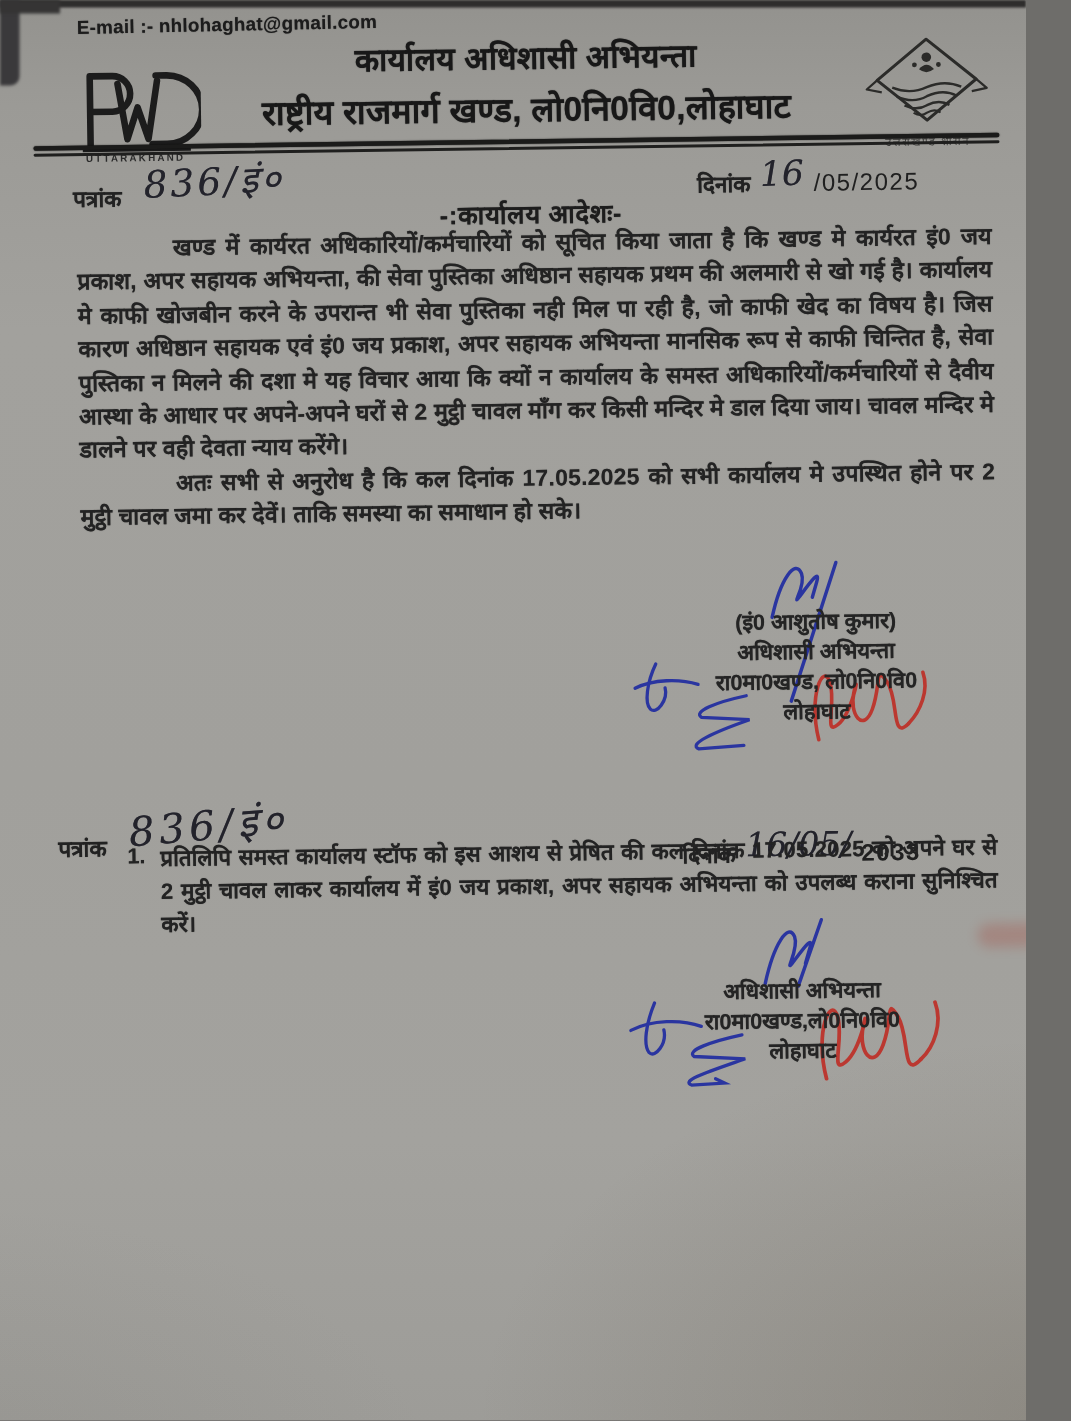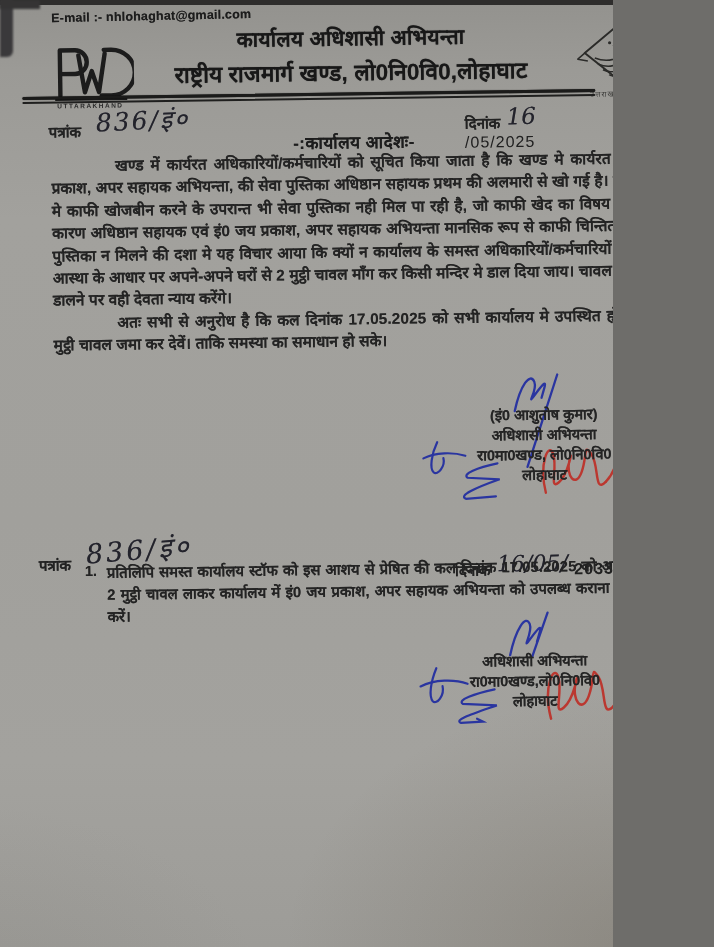--- a/index.html
+++ b/index.html
@@ -2,21 +2,21 @@
 <html><head>
 <meta charset="utf-8">
 <style>
   html,body{margin:0;padding:0;}
   body{
     width:714px;height:947px;overflow:hidden;
     font-family:"Liberation Sans","DejaVu Sans",sans-serif;
     background:#6e6d6a;
   }
   .photo{
-    position:relative;width:613px;height:947px;overflow:hidden;
+    position:relative;width:684px;height:947px;overflow:hidden;
     background:
       radial-gradient(130% 60% at 105% 100%, rgba(96,86,70,.28) 0%, rgba(96,86,70,0) 45%),
       radial-gradient(120% 50% at -5% 105%, rgba(120,118,112,.18) 0%, rgba(120,118,112,0) 40%),
       linear-gradient(180deg,#93928e 0px,#9b9a96 70px,#a2a19d 220px,#a1a09c 520px,#a3a29e 760px,#9d9c98 947px);
   }
   
   .edge-top{position:absolute;top:0;left:0;right:0;height:5px;background:#2e2d2c;filter:blur(.6px);}
   .edge-topleft{position:absolute;top:0;left:0;width:13px;height:57px;background:#3a393b;filter:blur(1px);border-bottom-right-radius:6px;}
   .edge-topleft2{position:absolute;top:0;left:0;width:40px;height:9px;background:#353434;filter:blur(1.2px);}
 

